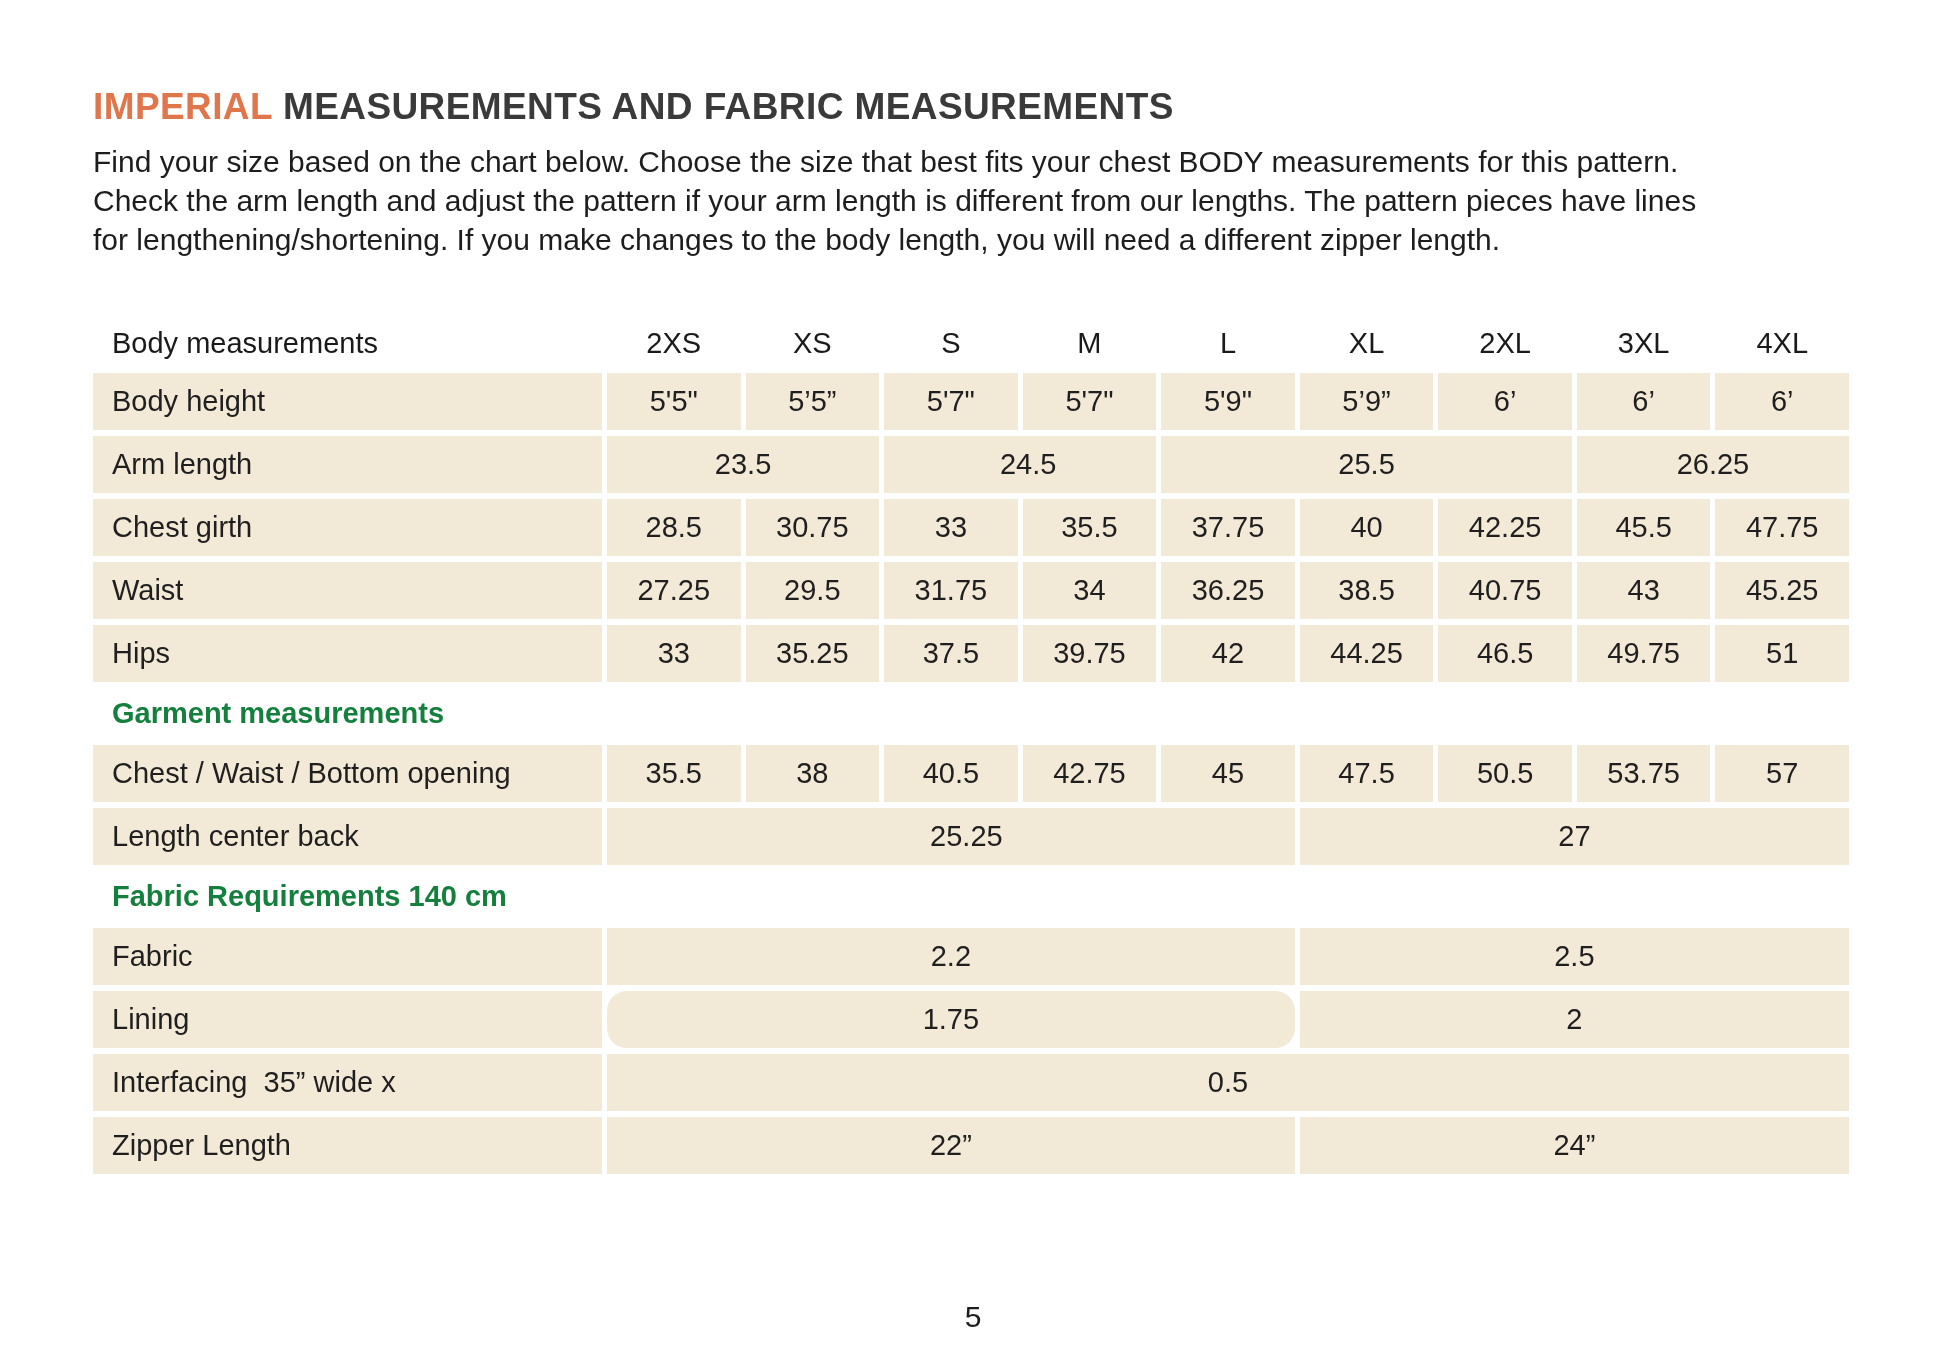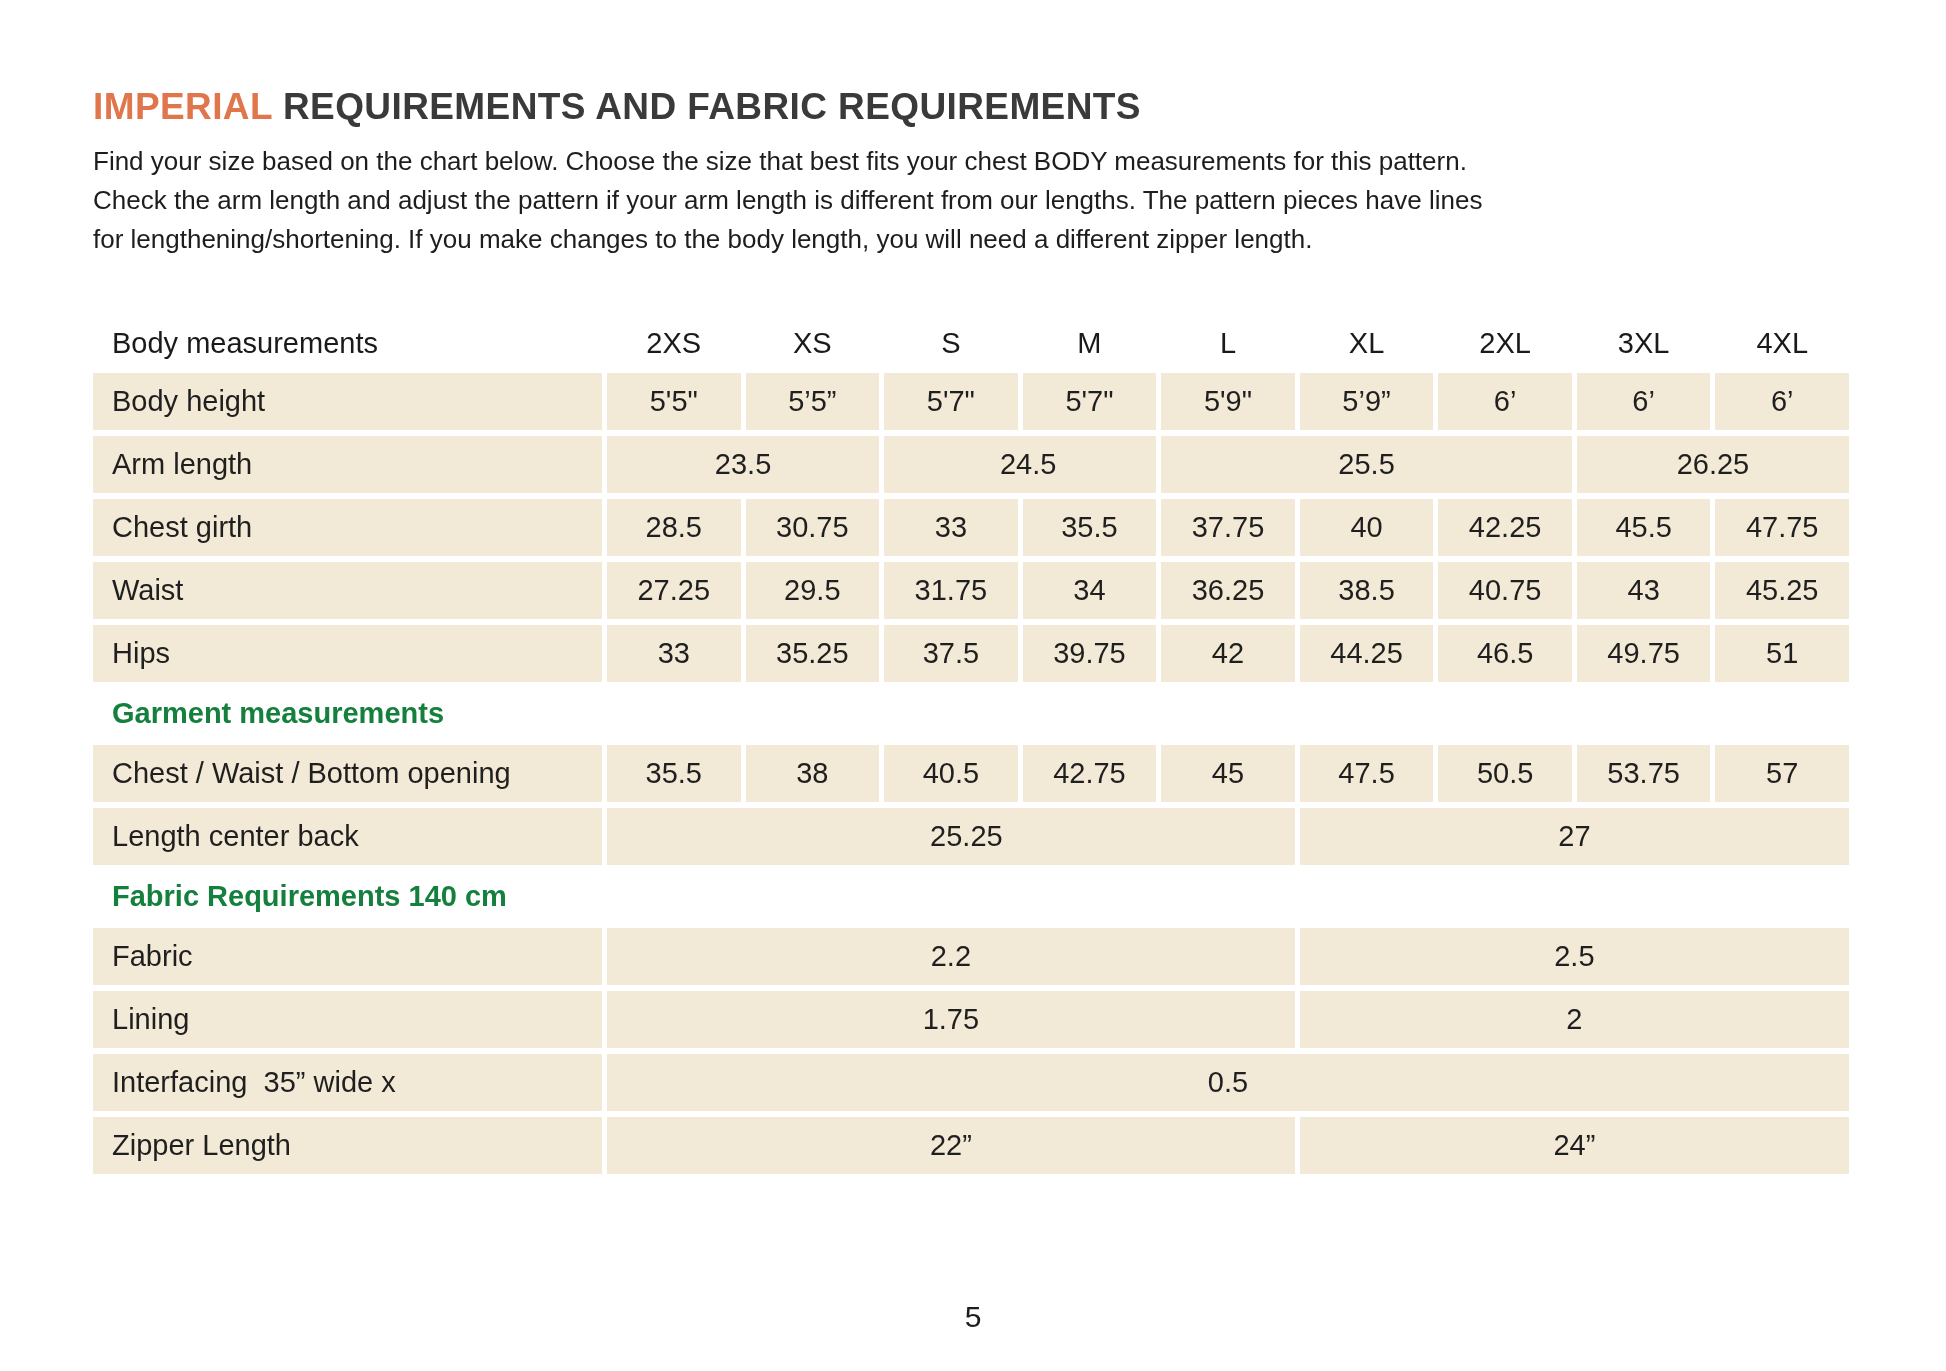--- a/index.html
+++ b/index.html
@@ -22,21 +22,21 @@
     font-size:37px;
     line-height:46px;
     font-weight:600;
     letter-spacing:.4px;
     color:var(--title-ink);
     white-space:pre;
   }
   .page-title .accent{color:var(--accent);}
   .intro{
     margin:12px 93px 0 93px;
-    font-size:26px;
+    font-size:30px;
     line-height:39px;
     color:#1d1d1d;
     white-space:pre-line;
   }
   .size-table{
     margin:64px 0 0 93px;
     width:1756px;
   }
   .trow{
     display:grid;
@@ -69,21 +69,21 @@
     margin-top:126px;
     width:1946px;
     text-align:center;
     font-size:30px;
     color:#1d1d1d;
   }
 </style>
 </head>
 <body>
 
-<h1 class="page-title"><span class="accent">IMPERIAL</span><span> REQUIREMENTS AND FABRIC REQUIREMENTS</span></h1>
+<h1 class="page-title"><span class="accent">IMPERIAL</span><span> MEASUREMENTS AND FABRIC MEASUREMENTS</span></h1>
 
 <p class="intro">Find your size based on the chart below. Choose the size that best fits your chest BODY measurements for this pattern.
 Check the arm length and adjust the pattern if your arm length is different from our lengths. The pattern pieces have lines
 for lengthening/shortening. If you make changes to the body length, you will need a different zipper length.</p>
 
 <div class="size-table">
     <div class="trow hdr-row">
       <div class="cell label">Body measurements</div>
       <div class="cell ">2XS</div>
       <div class="cell ">XS</div>
@@ -173,21 +173,21 @@
     <div class="trow">
       <div class="cell section-cell">Fabric Requirements 140 cm</div>
     </div>
     <div class="trow">
       <div class="cell label bg">Fabric</div>
       <div class="cell bg" style="grid-column: span 5;">2.2</div>
       <div class="cell bg" style="grid-column: span 4;">2.5</div>
     </div>
     <div class="trow">
       <div class="cell label bg">Lining</div>
-      <div class="cell bg" style="grid-column: span 5;">1.75</div>
+      <div class="cell bg" style="grid-column: span 5; border-radius: 20px;">1.75</div>
       <div class="cell bg" style="grid-column: span 4;">2</div>
     </div>
     <div class="trow">
       <div class="cell label bg">Interfacing  35” wide x</div>
       <div class="cell bg" style="grid-column: span 9;">0.5</div>
     </div>
     <div class="trow">
       <div class="cell label bg">Zipper Length</div>
       <div class="cell bg" style="grid-column: span 5;">22”</div>
       <div class="cell bg" style="grid-column: span 4;">24”</div>

